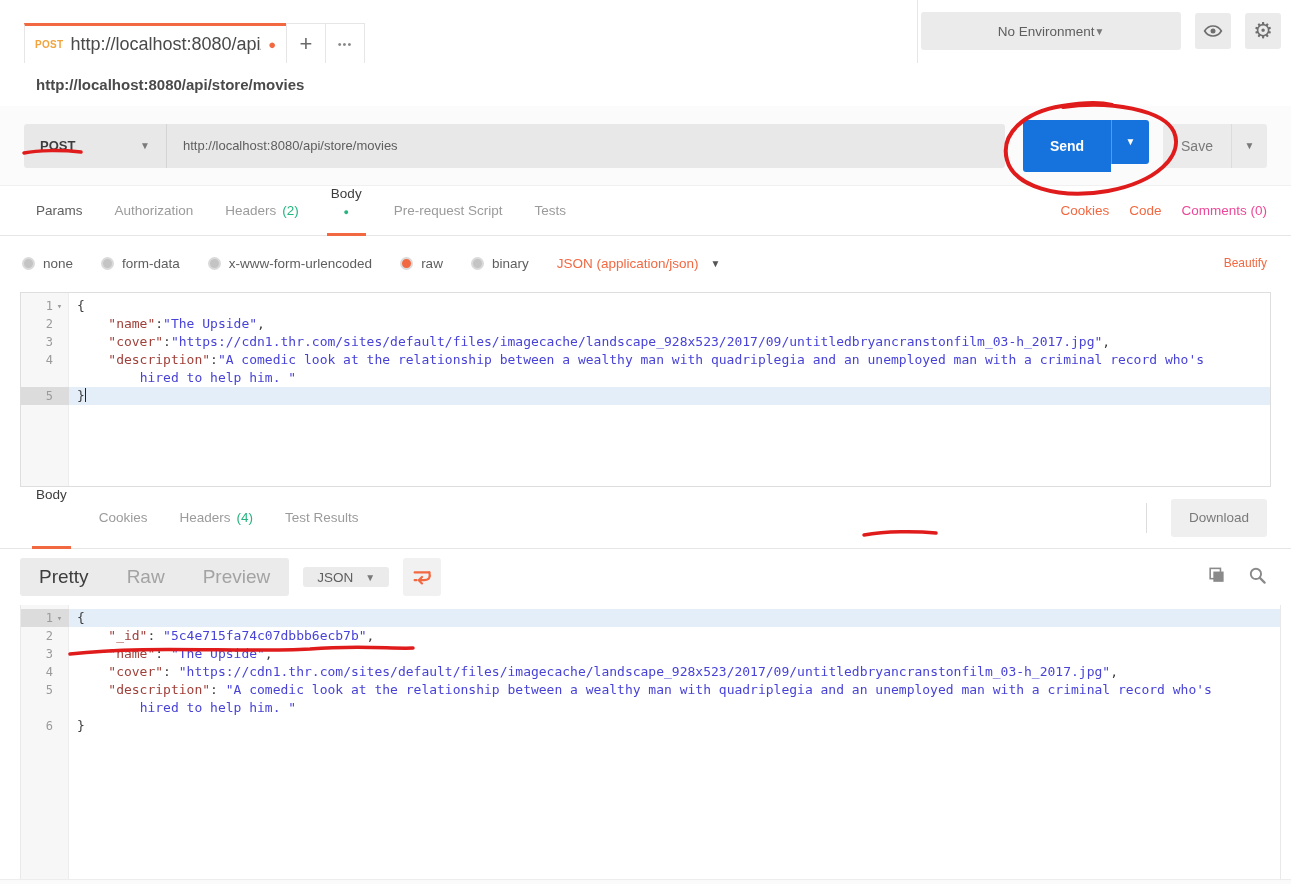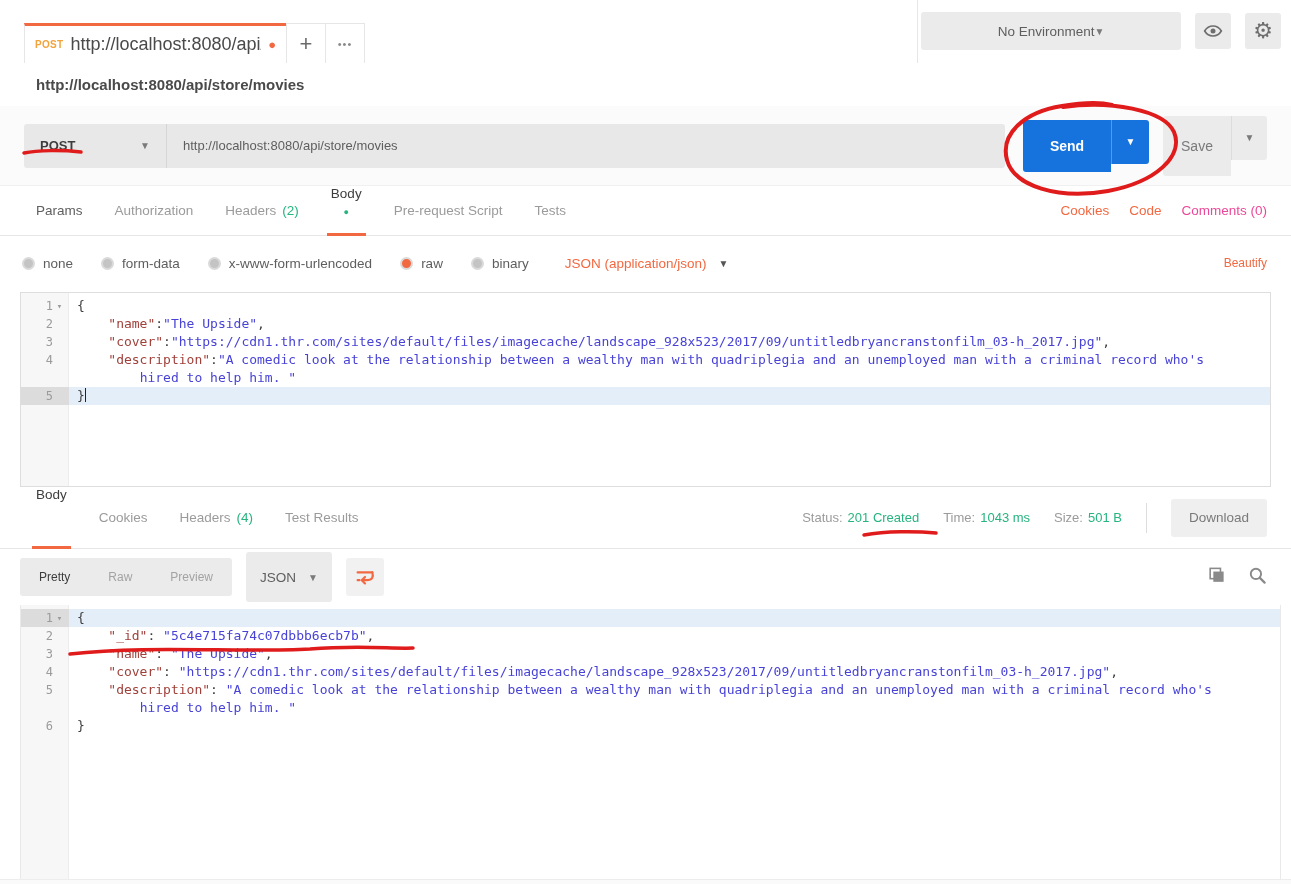--- a/index.html
+++ b/index.html
@@ -37,42 +37,42 @@
     display:flex; align-items:center; justify-content:space-between; padding:0 16px;
     font-size:13px; font-weight:700; color:#3d3d3d; }
   .url-input { flex:1; height:44px; background:#e8e8e8; border-left:1px solid #d5d5d5;
     border-radius:0 3px 3px 0; display:flex; align-items:center; padding:0 16px;
     font-size:13px; color:#5e5e5e; margin-right:18px; }
   .btn-group { display:flex; }
   .send-main { width:88px; height:52px; background:var(--send-blue,#1673dd); color:#fff; font-weight:700;
     font-size:14px; border-radius:3px 0 0 3px; display:flex; align-items:center; justify-content:center; }
   .send-caret { width:38px; height:44px; background:var(--send-blue,#1673dd); border-left:1px solid rgba(255,255,255,.28);
     border-radius:0 3px 3px 0; display:flex; align-items:center; justify-content:center; color:#fff; }
-  .save-main { width:68px; height:60px; background:#ebebeb; color:#7a7a7a; font-size:14px;
+  .save-main { width:68px; height:44px; background:#ebebeb; color:#7a7a7a; font-size:14px;
     border-radius:3px 0 0 3px; display:flex; align-items:center; justify-content:center; margin-left:14px; }
   .save-caret { width:36px; height:44px; background:#ebebeb; border-left:1px solid #dcdcdc;
     border-radius:0 3px 3px 0; display:flex; align-items:center; justify-content:center; color:#7a7a7a; }
 
   
   .rtabs-row { height:50px; display:flex; align-items:stretch; padding:0 24px 0 20px;
     border-bottom:1px solid #e6e6e6; }
   .rtab { position:relative; display:flex; align-items:center; gap:6px; padding:0 16px;
     font-size:13.5px; color:#9b9b9b; }
   .rtab.first { color:#5e5e5e; }
   .rtab.active { color:#3d3d3d;flex-direction:column; }
   .rtab.active::after { content:''; position:absolute; left:12px; right:12px; bottom:-1px; height:3px;
     background:var(--accent-orange,#f26841); }
   .rtab .count { color:var(--green,#26b47f); }
   .rtab .gdot { color:var(--green,#26b47f); font-size:9px; }
   .rtabs-links { margin-left:auto; display:flex; align-items:center; gap:20px; }
   .rlink { color:var(--accent-orange,#f26841); font-size:13.5px; }
   .rlink.muted { color:#ec4899; }
 
   
-  .radio-row { height:54px; display:flex; align-items:center; gap:24px; padding:0 24px 0 22px; }
+  .radio-row { height:54px; display:flex; align-items:center; gap:16px; padding:0 24px 0 22px; }
   .radio-opt { display:flex; align-items:center; gap:8px; font-size:13.5px; color:#5e5e5e; }
   .radio { width:13px; height:13px; border-radius:50%; background:#c4c4c4; border:2px solid #dadada; }
   .radio.sel { background:var(--accent-orange,#f26841); }
   .ct-select { display:flex; align-items:center; gap:12px; color:var(--accent-orange,#f26841);
     font-size:13.5px; margin-left:12px; }
   .ct-select .chev { color:#555; }
   .beautify { margin-left:auto; color:var(--accent-orange,#f26841); font-size:12px; }
 
   
   .editor { position:relative; font-family:"DejaVu Sans Mono", monospace; font-size:13px; background:#fff; }
@@ -103,24 +103,24 @@
   .meta-item { display:flex; gap:5px; }
   .meta-item .mlabel { color:#9b9b9b; }
   .meta-item .mvalue { color:var(--green,#26b47f); }
   .meta-divider { width:1px; height:30px; background:#ddd; }
   .download-btn { height:38px; padding:0 18px; background:#efefef; border-radius:3px; color:#7a7a7a;
     font-size:13.5px; display:flex; align-items:center; }
 
   
   .resp-toolbar { height:56px; display:flex; align-items:center; gap:14px; padding:0 24px 0 20px; }
   .seg { display:flex; background:#ebebeb; border-radius:3px; height:38px; align-items:center; }
-  .seg span { padding:0 19px; font-size:12px; color:#a3a3a3; }
+  .seg span { padding:0 19px; font-size:19px; color:#a3a3a3; }
   .seg span.active { color:#3d3d3d; }
   .fmt-select { display:flex; align-items:center; gap:12px; background:#ebebeb; border-radius:3px;
-    height:50px; padding:0 14px; color:#5e5e5e; font-size:13.5px; }
+    height:20px; padding:0 14px; color:#5e5e5e; font-size:13.5px; }
   .wrap-btn { width:38px; height:38px; background:#f1f1f1; border-radius:3px; display:flex;
     align-items:center; justify-content:center; }
   .resp-tools-right { margin-left:auto; display:flex; align-items:center; gap:22px; color:#8a8a8a; }
 
   .bottom-strip { height:5px; background:#fafafa; border-top:1px solid #ededed; }
 
   
   #annotations { position:absolute; left:0; top:0; width:1291px; height:884px; pointer-events:none; z-index:50; }
 </style>
 </head>
@@ -292,34 +292,20 @@
       </div>
       <div class="rtab">
         <span>Headers</span>
         <span class="count">(4)</span>
       </div>
       <div class="rtab">
         <span>Test Results</span>
       </div>
     </div>
   <div class="resp-meta">
-    <span id="resp-meta-items" style="display:flex; gap:24px;">
-        <span class="meta-item">
-          <span class="mlabel">Status:</span>
-          <span class="mvalue">201 Created</span>
-        </span>
-        <span class="meta-item">
-          <span class="mlabel">Time:</span>
-          <span class="mvalue">1043 ms</span>
-        </span>
-        <span class="meta-item">
-          <span class="mlabel">Size:</span>
-          <span class="mvalue">501 B</span>
-        </span>
-      </span>
     <div class="meta-divider"></div>
     <div class="download-btn">Download</div>
   </div>
 </div>
 
 <div class="resp-toolbar">
   <div class="seg" id="view-modes">
       <span class="active">Pretty</span>
       <span>Raw</span>
       <span>Preview</span>

